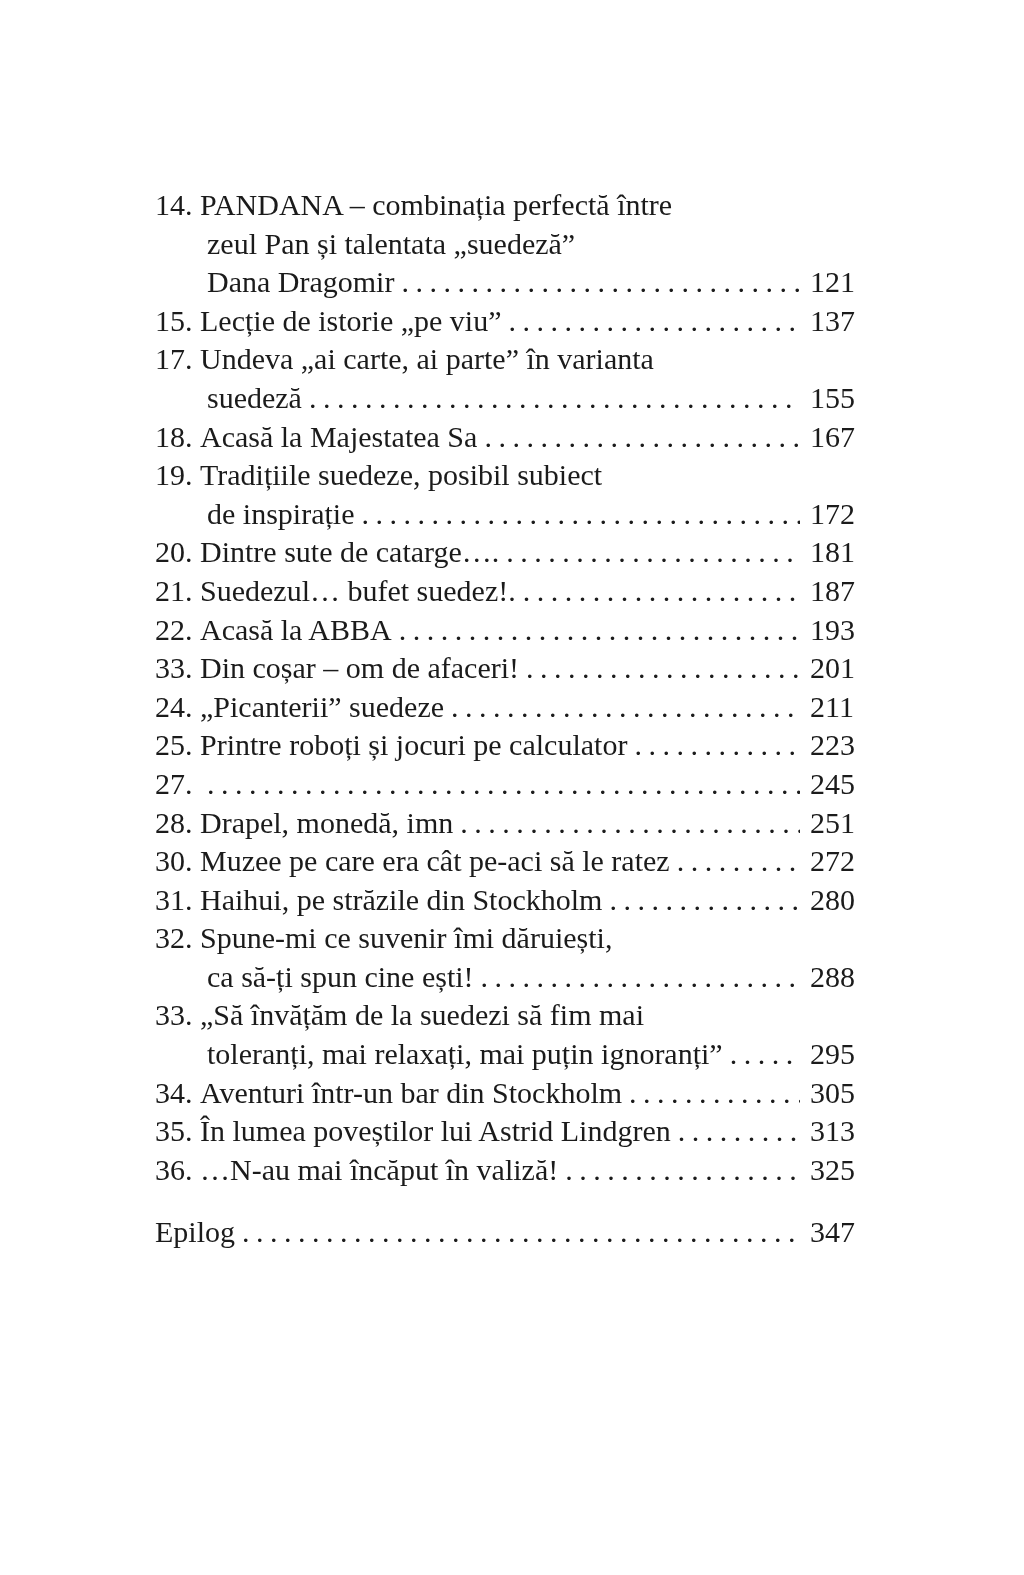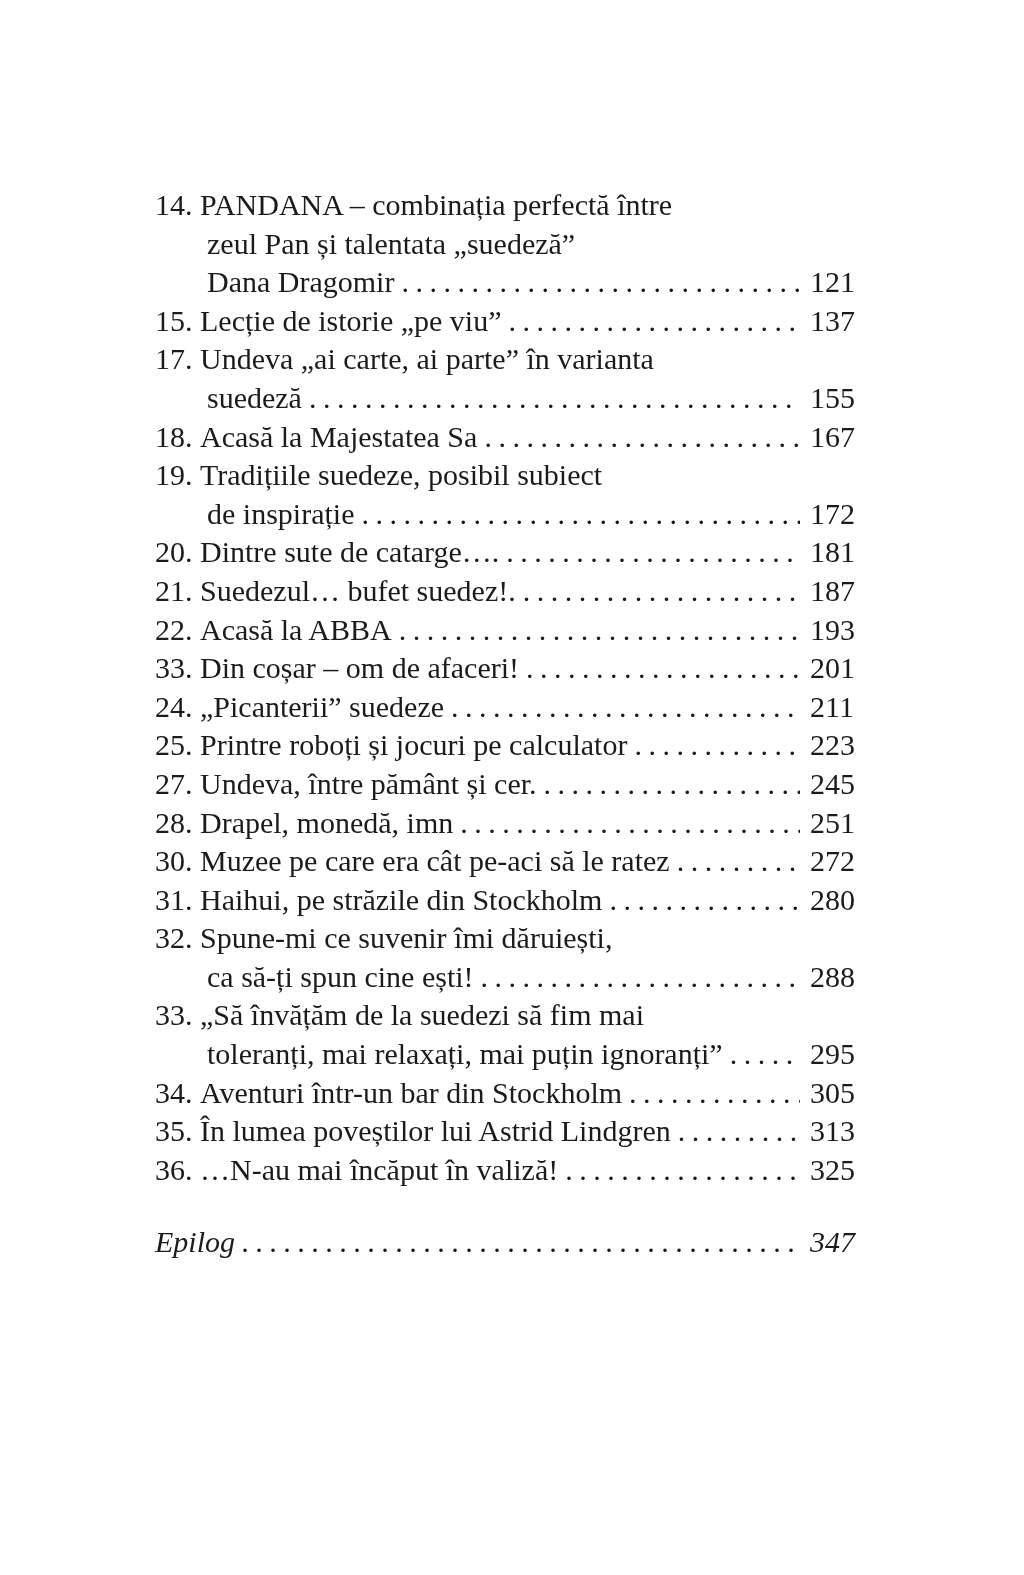--- a/index.html
+++ b/index.html
@@ -21,22 +21,21 @@
     top: 186px;
     width: 707px;
     font-size: 30px;
     line-height: 38.6px;
   }
   .entry {
     display: flex;
     align-items: flex-start;
   }
   .entry.separated {
-    margin-top: 34px;
-    font-style: italic;
+    margin-top: 24px;
   }
   .num {
     flex: 0 0 45px;
     white-space: nowrap;
   }
   .entry-body {
     flex: 1 1 auto;
     min-width: 0;
   }
   .line {
@@ -186,21 +185,20 @@
           <span class="line-text">Printre roboți și jocuri pe calculator</span>
           <span class="leader"></span>
           <span class="pagenum">223</span>
         </div>
       </div>
     </div>
     <div class="entry">
       <span class="num">27.</span>
       <div class="entry-body">
         <div class="line last">
-          <span class="line-text">Undeva, între pământ și cer.</span>
           <span class="leader"></span>
           <span class="pagenum">245</span>
         </div>
       </div>
     </div>
     <div class="entry">
       <span class="num">28.</span>
       <div class="entry-body">
         <div class="line last">
           <span class="line-text">Drapel, monedă, imn</span>

